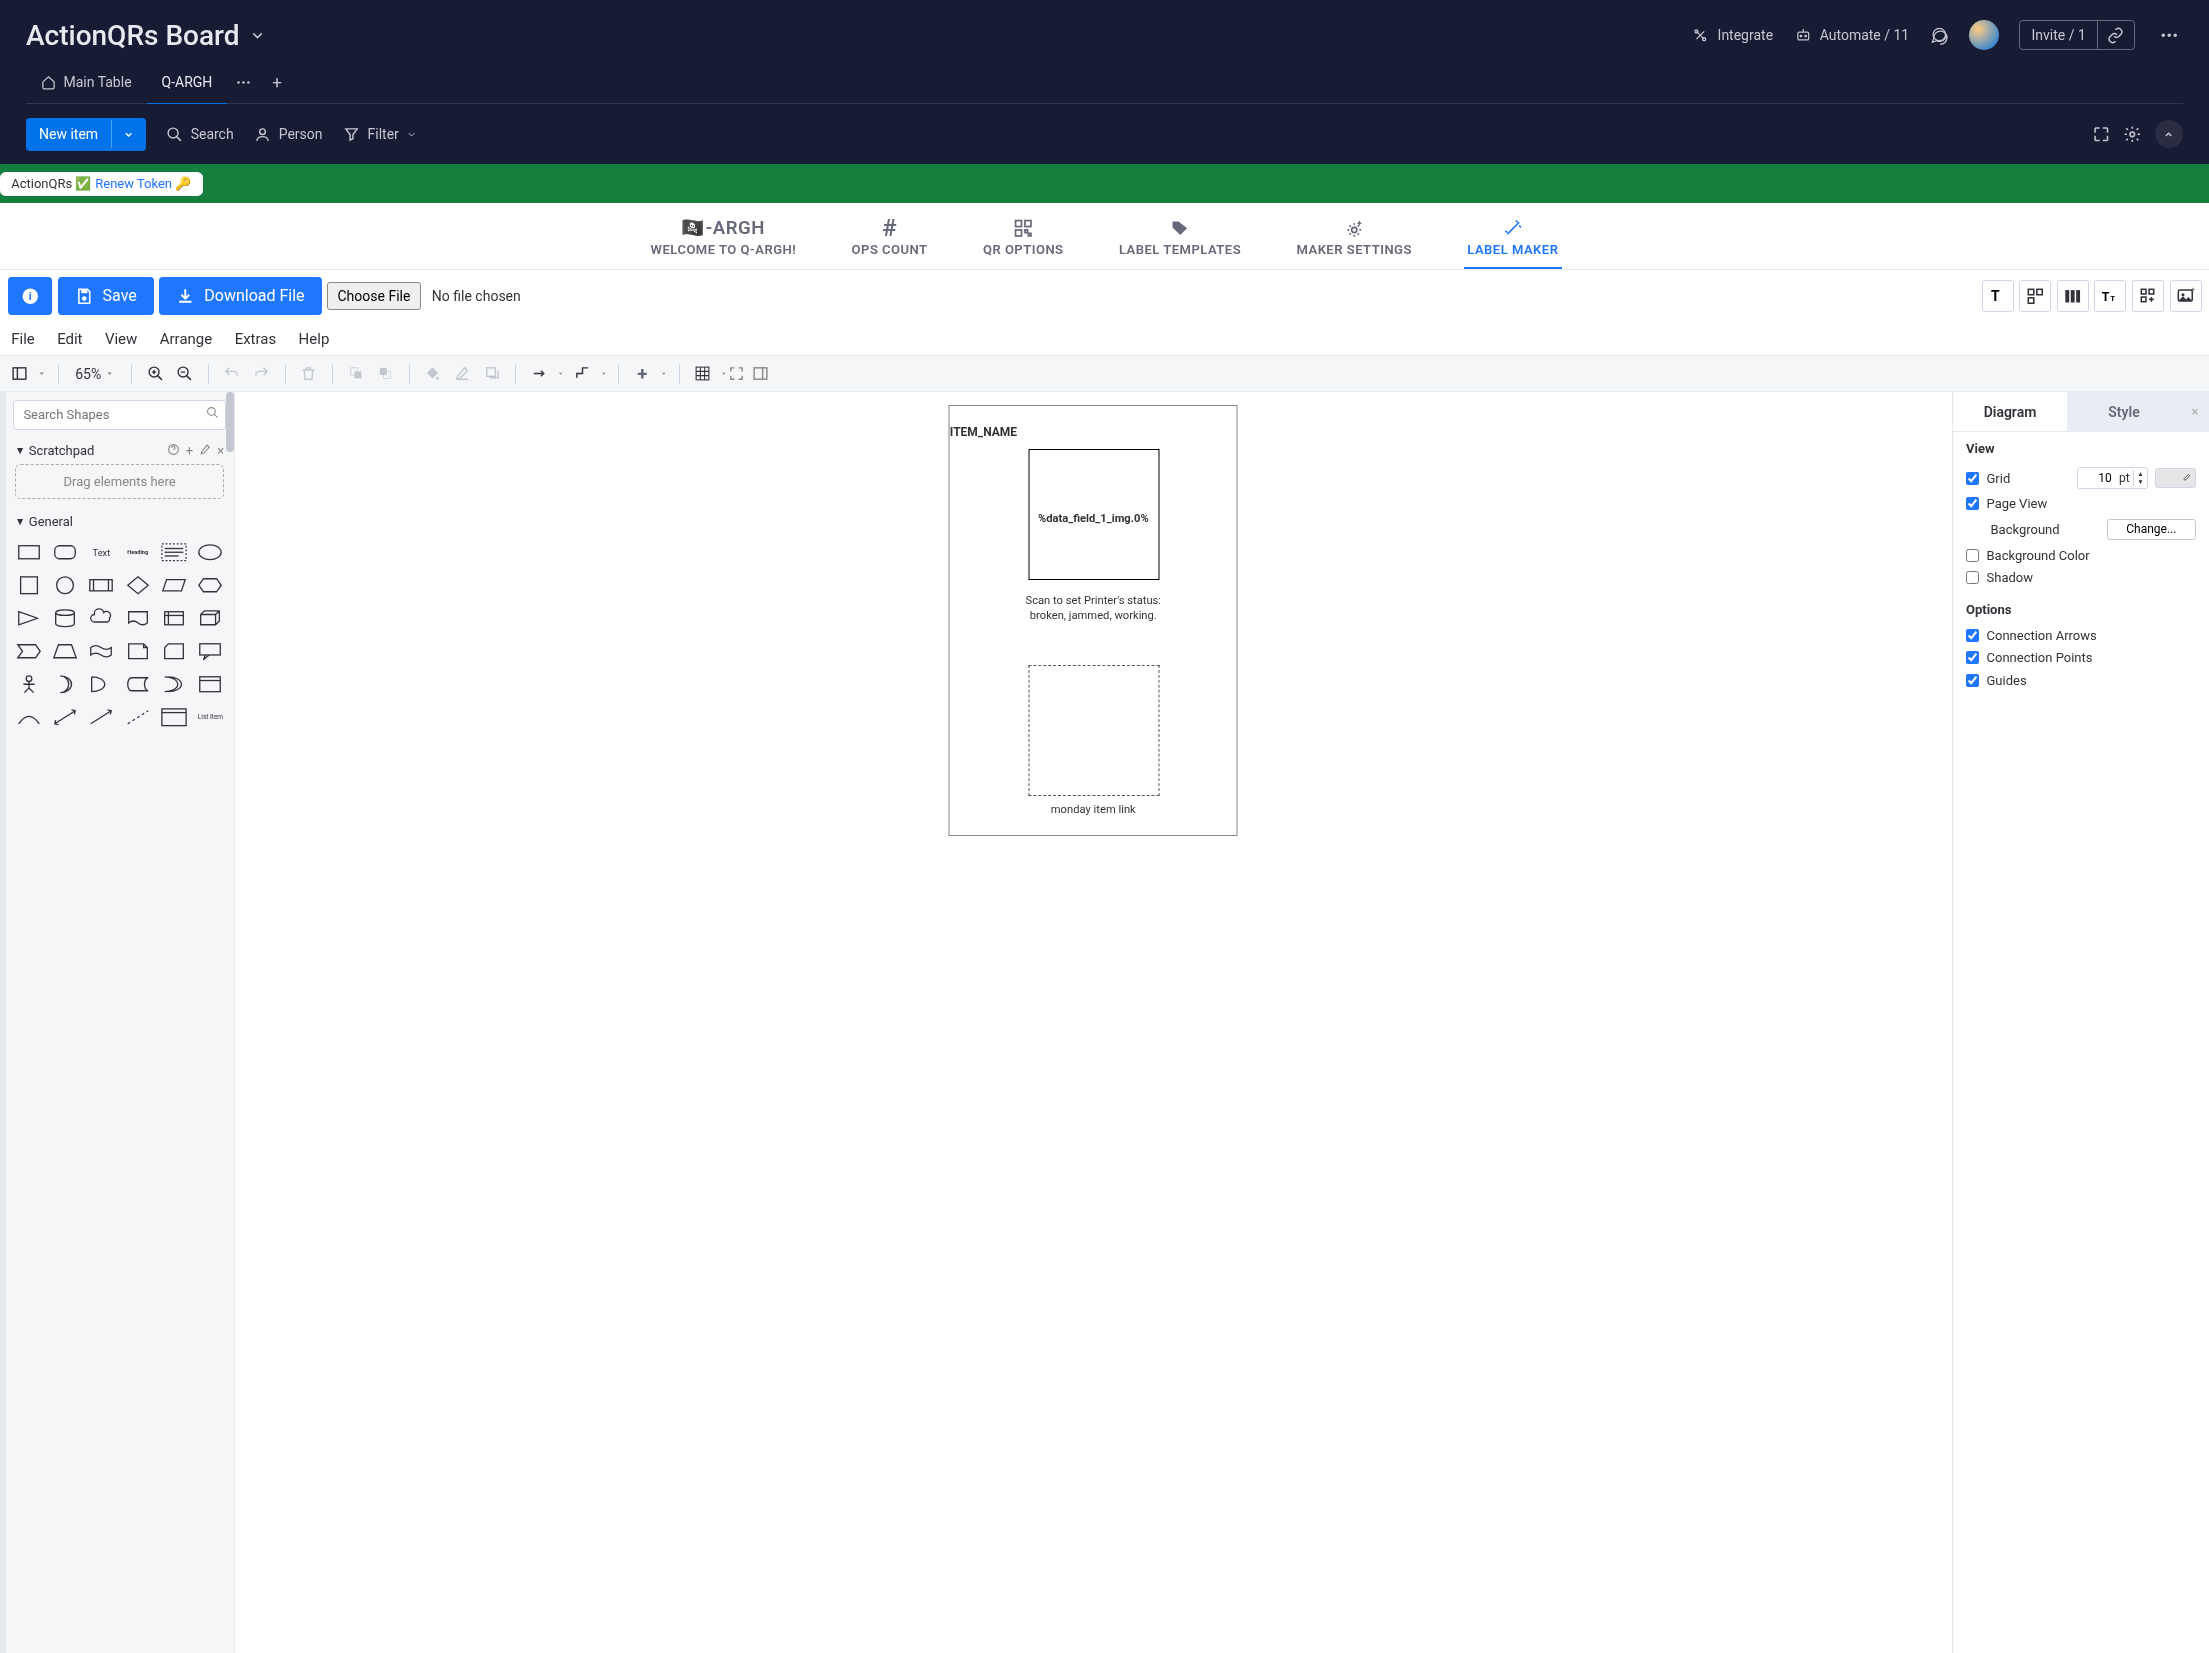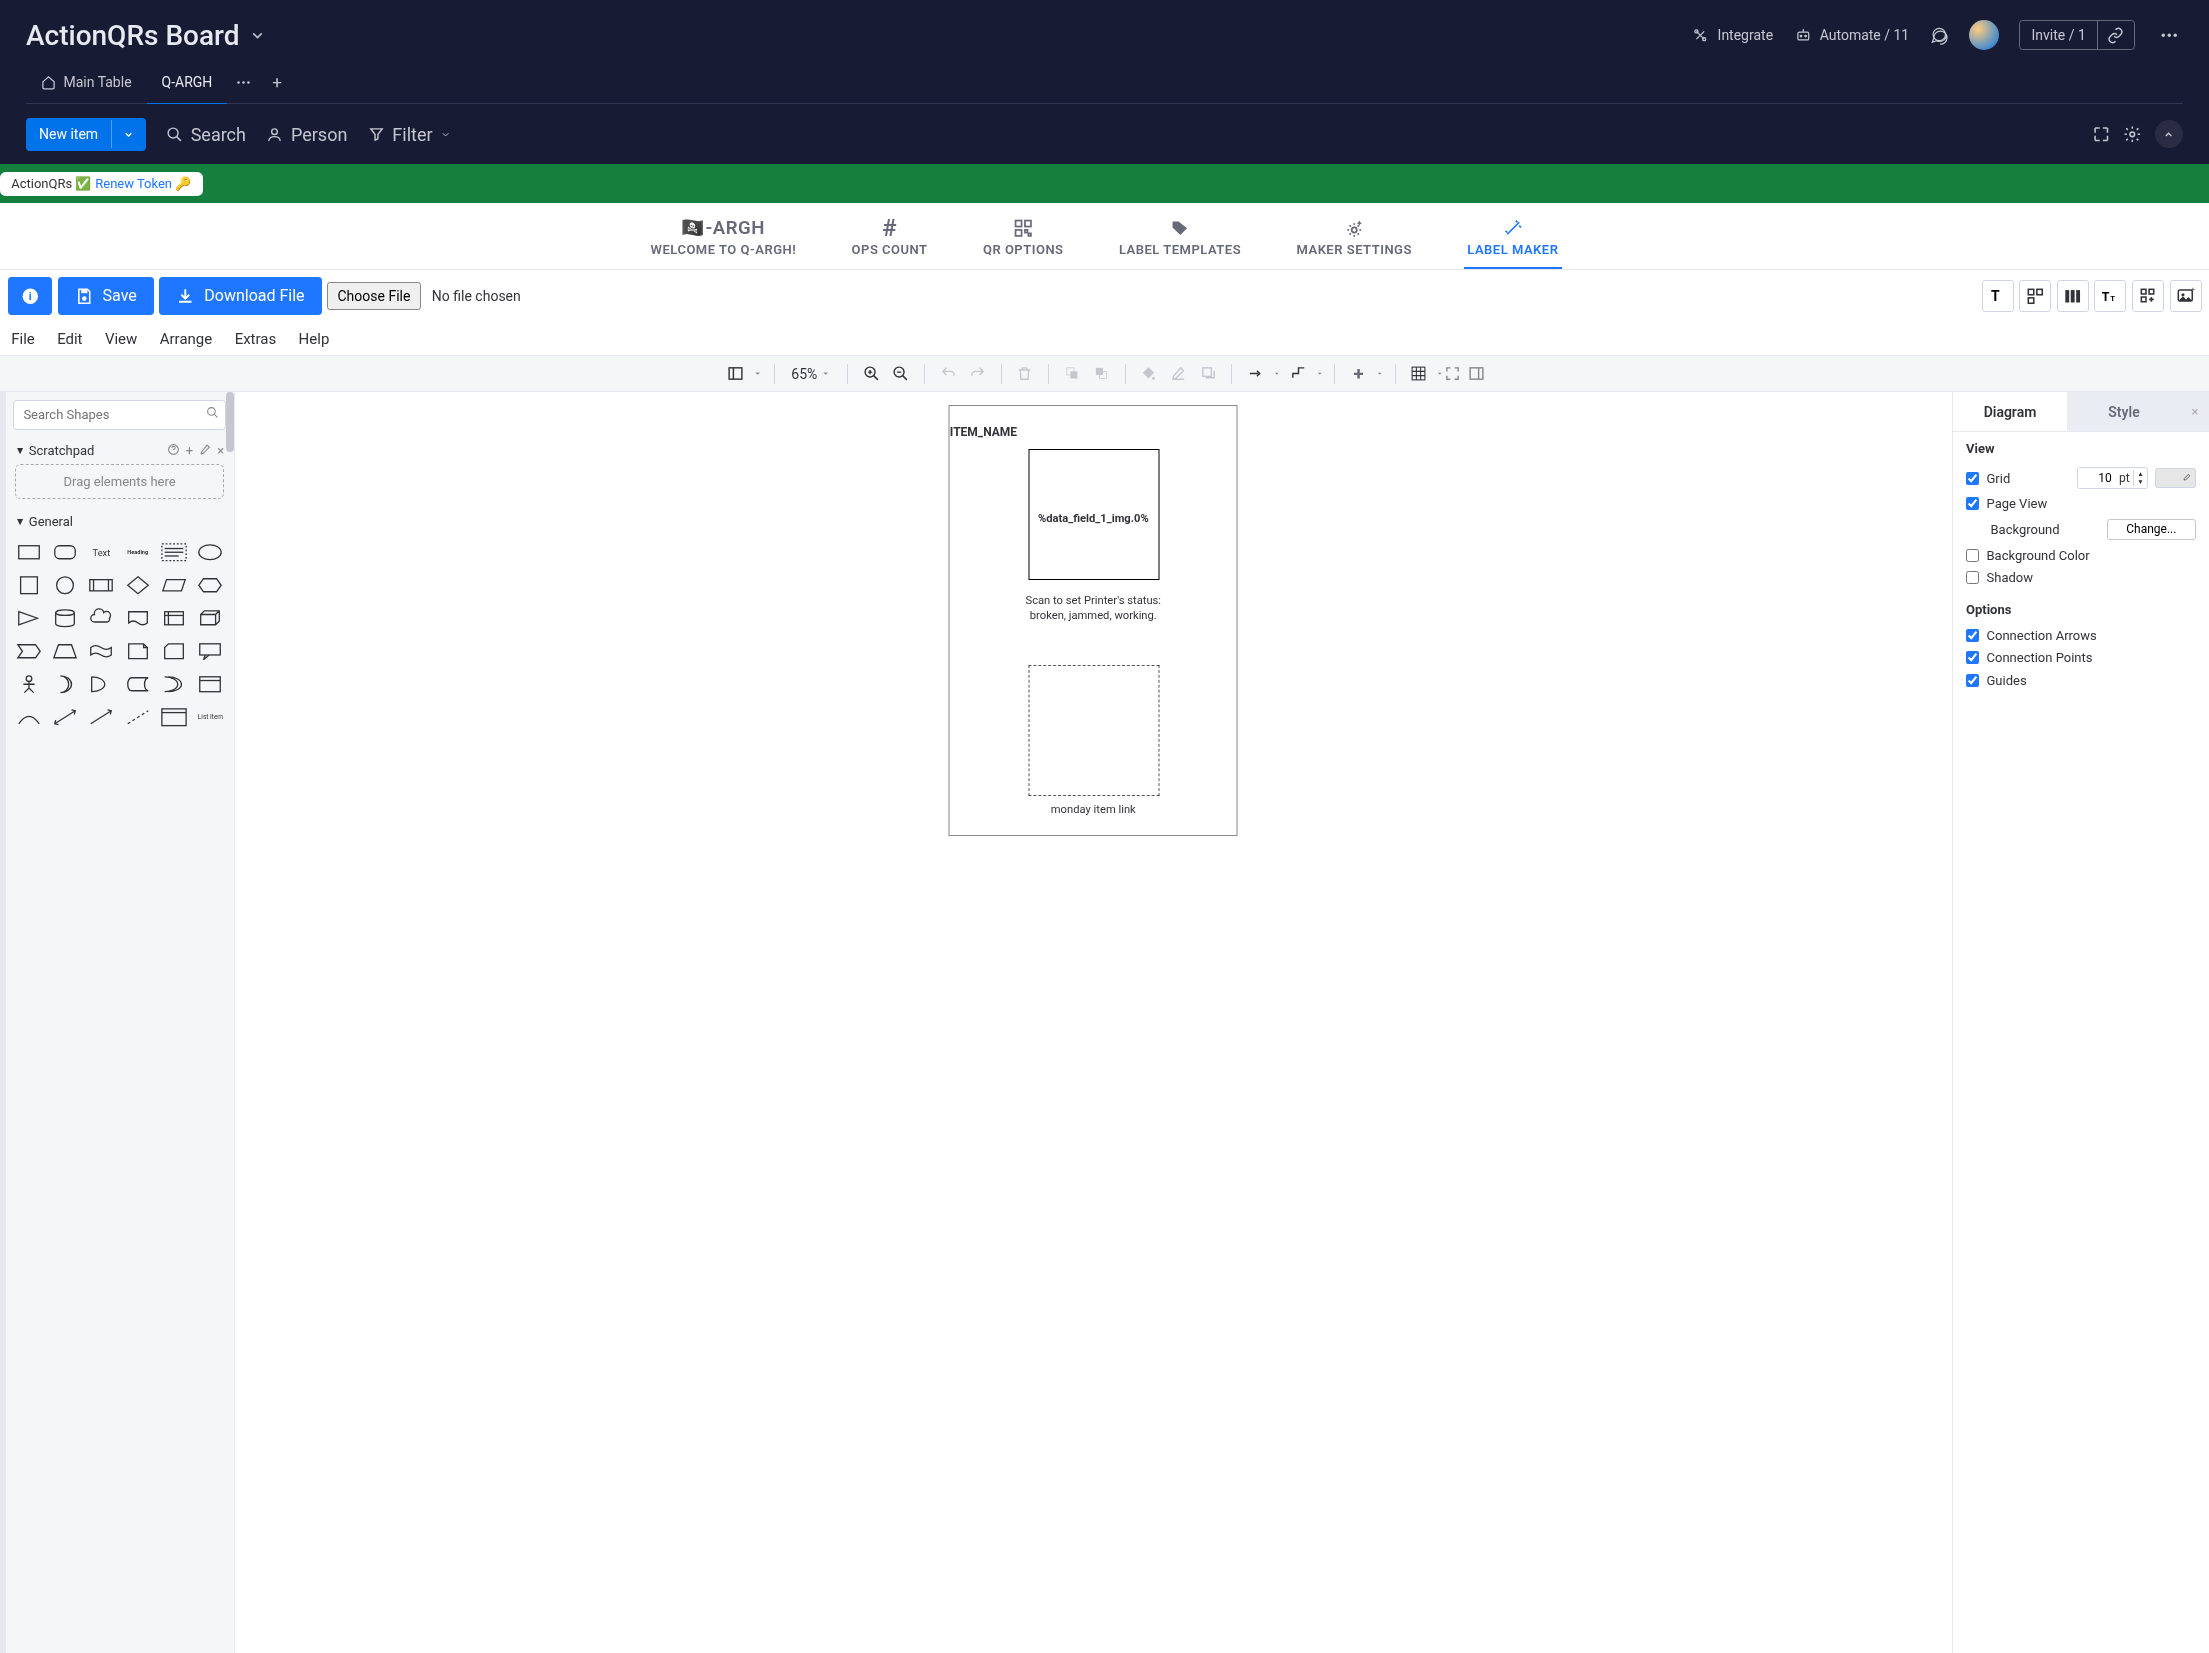--- a/index.html
+++ b/index.html
@@ -24,21 +24,21 @@
 .mon-tab { display: flex; align-items: center; gap: 7.5px; padding: 0 15px; height: 43px; color: #c5c7d0; font-size: 14px; cursor: pointer; }
 .mon-tab.active { border-bottom: 1.9px solid #0073ea; color: #e6e9ef; }
 .tab-dots { padding: 0 7.5px; color: #c5c7d0; cursor: pointer; }
 .tab-plus { padding: 0 13px; color: #c5c7d0; cursor: pointer; font-size: 17px; }
 
 .mon-action-row { display: flex; align-items: center; justify-content: space-between; height: 60px; }
 .mon-action-left { display: flex; align-items: center; gap: 20.5px; }
 .new-item-btn { display: flex; align-items: center; background: #0073ea; border-radius: 3.7px; overflow: hidden; }
 .new-item-btn .label { padding: 8.4px 13px; color: #fff; font-size: 14px; }
 .new-item-btn .caret { padding: 8.4px 11.2px; border-left: 0.9px solid rgba(255,255,255,.3); color: #fff; }
-.action-link { display: flex; align-items: center; gap: 7.5px; color: #c5c7d0; font-size: 18px; cursor: pointer; justify-content: flex-end; }
+.action-link { display: flex; align-items: center; gap: 7.5px; color: #c5c7d0; font-size: 14px; cursor: pointer; justify-content: flex-end; }
 .mon-action-right { display: flex; align-items: center; gap: 13px; }
 .circle-btn { width: 28px; height: 28px; border-radius: 50%; display: flex; align-items: center; justify-content: center; background: rgba(255,255,255,.08); color: #c5c7d0; cursor: pointer; }
 
 
 .blue-banner { background: #15803d; height: 39px; display: flex; align-items: center; justify-content: flex-start; }
 .renew-pill { background: #fff; border-radius: 5.6px; padding: 4.7px 11.2px; font-size: 13px; display: flex; gap: 3.7px; }
 .renew-pill .a { color: #323338; }
 .renew-pill .b { color: #1f76ff; cursor: pointer; }
 
 
@@ -56,21 +56,21 @@
 .native-btn { padding: 4.7px 9.3px; border: 0.9px solid #888; background: #efefef; border-radius: 2.8px; font-size: 14px; cursor: pointer; }
 .nofile { font-size: 14px; margin-left: 5.6px; }
 .tool-right { display: flex; gap: 5.6px; }
 .icon-btn { width: 32px; height: 32px; border: 0.9px solid #d0d4e4; border-radius: 2.8px; display: flex; align-items: center; justify-content: center; cursor: pointer; background: #fff; }
 
 
 .menubar { display: flex; gap: 22.4px; padding: 7.5px 11.2px; border-bottom: 0.9px solid #e6e9ef; background: #fff; }
 .menu-item { font-size: 15px; cursor: pointer; }
 
 
-.icon-toolbar { background: #f5f6f8; border-bottom: 0.9px solid #e6e9ef; padding: 5.6px 7.5px; display: flex; align-items: center; justify-content: center; }
+.icon-toolbar { background: #f5f6f8; border-bottom: 0.9px solid #e6e9ef; padding: 5.6px 7.5px; display: flex; align-items: center; justify-content: flex-start; }
 .itb-left { display: flex; align-items: center; gap: 5.6px; }
 .itb-right { display: flex; align-items: center; gap: 7.5px; color: #888; }
 .itb-btn { width: 24px; height: 24px; display: flex; align-items: center; justify-content: center; color: #676879; cursor: pointer; border-radius: 2.8px; }
 .itb-btn.disabled { color: #c5c7d0; cursor: default; }
 .itb-sep { width: 0.9px; height: 20.5px; background: #d0d4e4; margin: 0 5.6px; }
 .zoom-box { display: flex; align-items: center; gap: 3.7px; padding: 1.9px 5.6px; color: #323338; font-size: 14px; cursor: pointer; }
 
 
 .main { display: flex; height: calc(100vh - 365px); min-height: 447px; position: relative; }
 .left-rail { width: 5.6px; background: #e6e9ef; }

